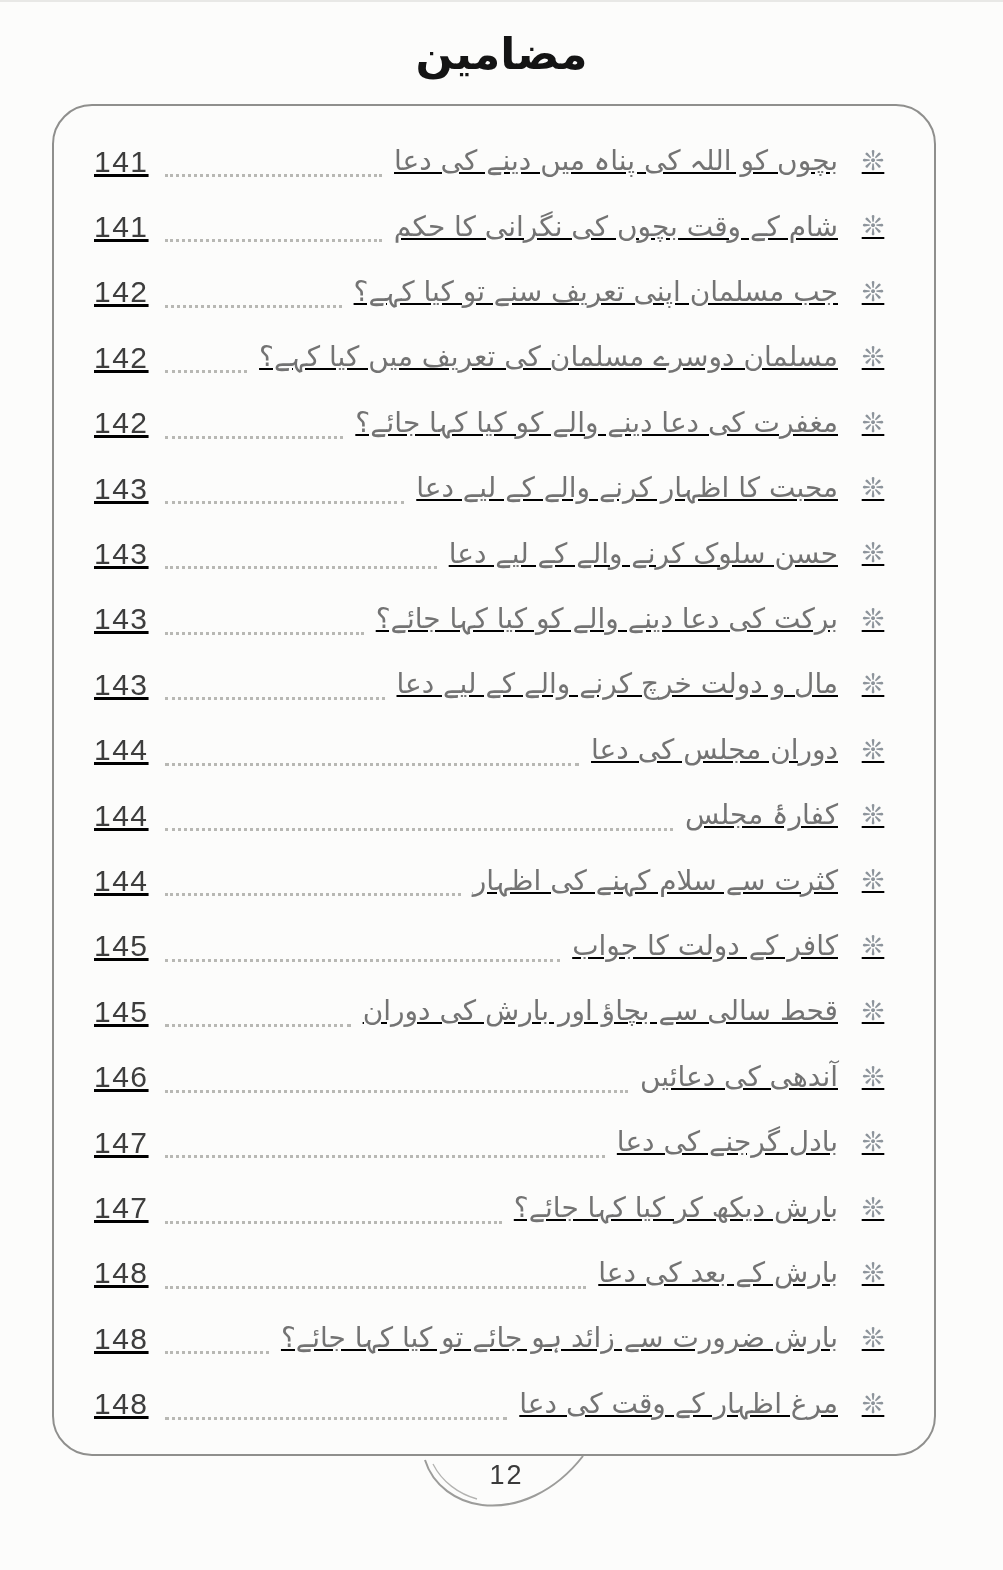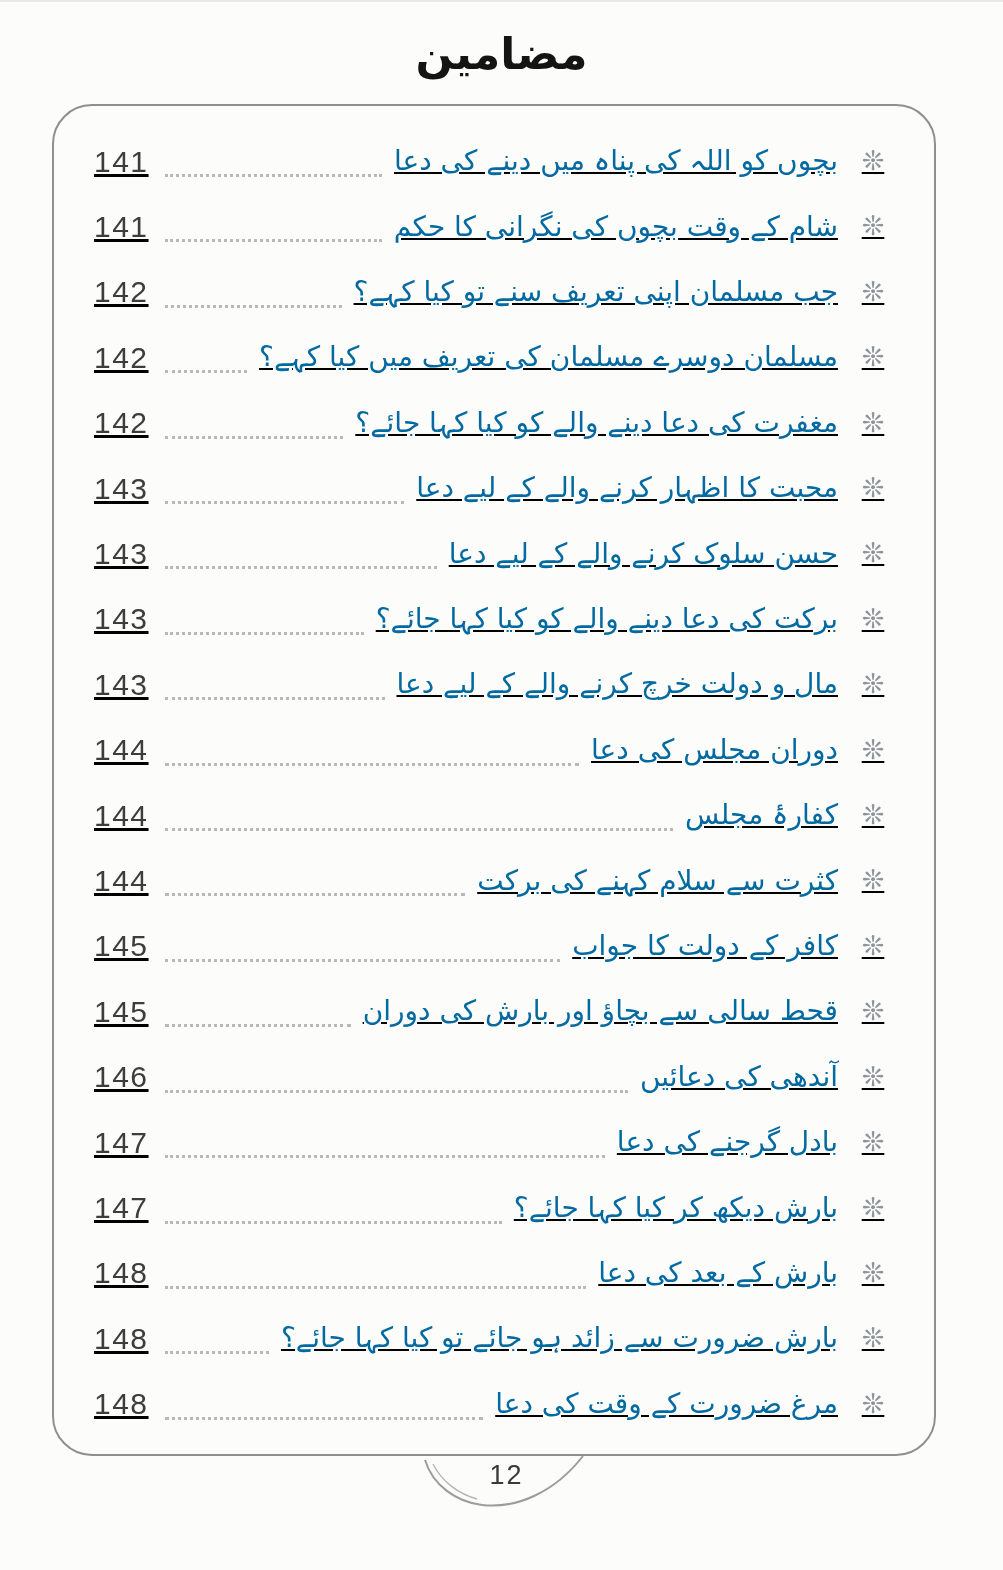--- a/index.html
+++ b/index.html
@@ -51,21 +51,21 @@
     border-bottom:3px dotted #b8b8b4;
     transform:translateY(14px);
     min-width:4px;
   }
   .title-ur {
     flex:0 0 auto;
     direction:rtl; unicode-bidi:embed;
     text-align:right;
     font-family:"DejaVu Sans", sans-serif;
     font-size:28px;
-    color:#0369a1;
+    color:#737373;
     white-space:nowrap;
     line-height:1.1;
   }
   .orn {
     flex:0 0 auto;
     width:46px;
     margin-left:12px;
     text-align:center;
     font-size:27px;
     color:#8d949b;
@@ -166,21 +166,21 @@
   <div class="row">
     <span class="pagenum">144</span>
     <span class="leader"></span>
     <span class="title-ur">کفارۂ مجلس</span>
     <span class="orn">❊</span>
   </div>
 
   <div class="row">
     <span class="pagenum">144</span>
     <span class="leader"></span>
-    <span class="title-ur">کثرت سے سلام کہنے کی برکت</span>
+    <span class="title-ur">کثرت سے سلام کہنے کی اظہار</span>
     <span class="orn">❊</span>
   </div>
 
   <div class="row">
     <span class="pagenum">145</span>
     <span class="leader"></span>
     <span class="title-ur">کافر کے دولت کا جواب</span>
     <span class="orn">❊</span>
   </div>
 
@@ -222,21 +222,21 @@
   <div class="row">
     <span class="pagenum">148</span>
     <span class="leader"></span>
     <span class="title-ur">بارش ضرورت سے زائد ہو جائے تو کیا کہا جائے؟</span>
     <span class="orn">❊</span>
   </div>
 
   <div class="row">
     <span class="pagenum">148</span>
     <span class="leader"></span>
-    <span class="title-ur">مرغ ضرورت کے وقت کی دعا</span>
+    <span class="title-ur">مرغ اظہار کے وقت کی دعا</span>
     <span class="orn">❊</span>
   </div>
 </div>
 
   <div class="footer">
     <div class="footer-wrap">
       <svg width="230" height="72" viewBox="0 0 230 72">
         <path d="M38,6 C46,32 70,48 95,51" fill="none" stroke="#9c9c9a" stroke-width="2"></path>
         <path d="M46,10 C55,28 72,40 90,45" fill="none" stroke="#b3b3b1" stroke-width="1.3"></path>
         <path d="M95,51 C130,55 168,38 196,2" fill="none" stroke="#9c9c9a" stroke-width="2"></path>

